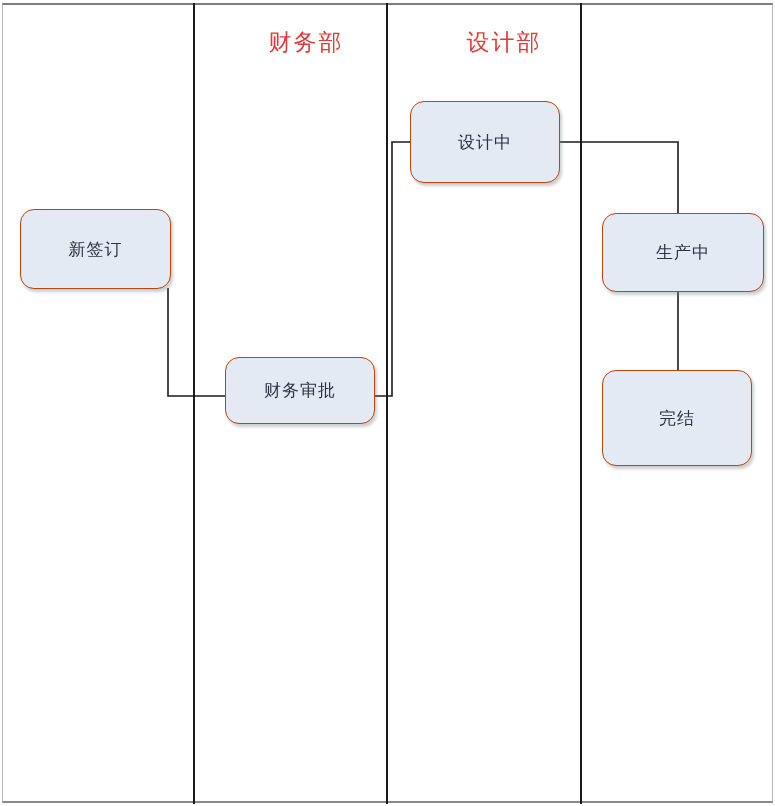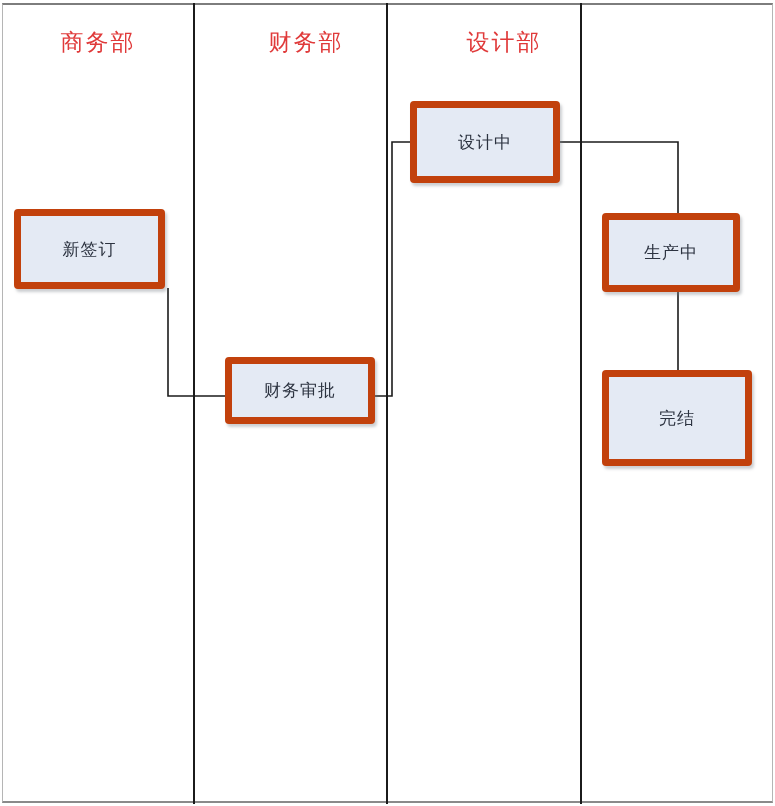--- a/index.html
+++ b/index.html
@@ -70,22 +70,22 @@
     stroke-width: 1.6;
     stroke-linejoin: miter;
     stroke-linecap: butt;
   }
 
   
   .node {
     position: absolute;
     box-sizing: border-box;
     background: #e4eaf4;
-    border: 7px solid #c2410c;
-    border-radius: 4px;
+    border: 1px solid #c2410c;
+    border-radius: 14px;
     display: flex;
     align-items: center;
     justify-content: center;
     color: #2c3340;
     font-size: 17px;
     letter-spacing: 1px;
     font-family: "Liberation Serif", "DejaVu Serif", serif;
     box-shadow: 2px 3px 3px rgba(120,125,135,0.38);
     white-space: nowrap;
   }
@@ -94,30 +94,29 @@
 <body>
 
 <div id="canvas">
 
   <div class="lane-frame"></div>
 
   <div class="lane-divider" style="left:193px;"></div>
   <div class="lane-divider" style="left:386px;"></div>
   <div class="lane-divider" style="left:580px;"></div>
 
-  <div class="lane-title" style="left:2px;   width:192px;">商务部</div>
   <div class="lane-title" style="left:194px; width:192px;padding-left:16px;">财务部</div>
   <div class="lane-title" style="left:386px; width:194px;padding-left:21px;">设计部</div>
 
   <svg id="wires" viewBox="0 0 775 806">
     <path d="M 168 288 L 168 396 L 225 396"></path>
     <path d="M 375 396 L 392 396 L 392 142 L 410 142"></path>
     <path d="M 560 142 L 678 142 L 678 213"></path>
     <path d="M 678 292 L 678 370"></path>
   </svg>
 
-  <div class="node" style="left:14px;  top:209px; width:151px; height:80px;">新签订</div>
+  <div class="node" style="left:20px;  top:209px; width:151px; height:80px;">新签订</div>
   <div class="node" style="left:225px; top:357px; width:150px; height:67px;">财务审批</div>
   <div class="node" style="left:410px; top:101px; width:150px; height:82px;">设计中</div>
-  <div class="node" style="left:602px; top:213px; width:138px; height:79px;">生产中</div>
+  <div class="node" style="left:602px; top:213px; width:162px; height:79px;">生产中</div>
   <div class="node" style="left:602px; top:370px; width:150px; height:96px;">完结</div>
 
 </div>
 
 </body></html>

